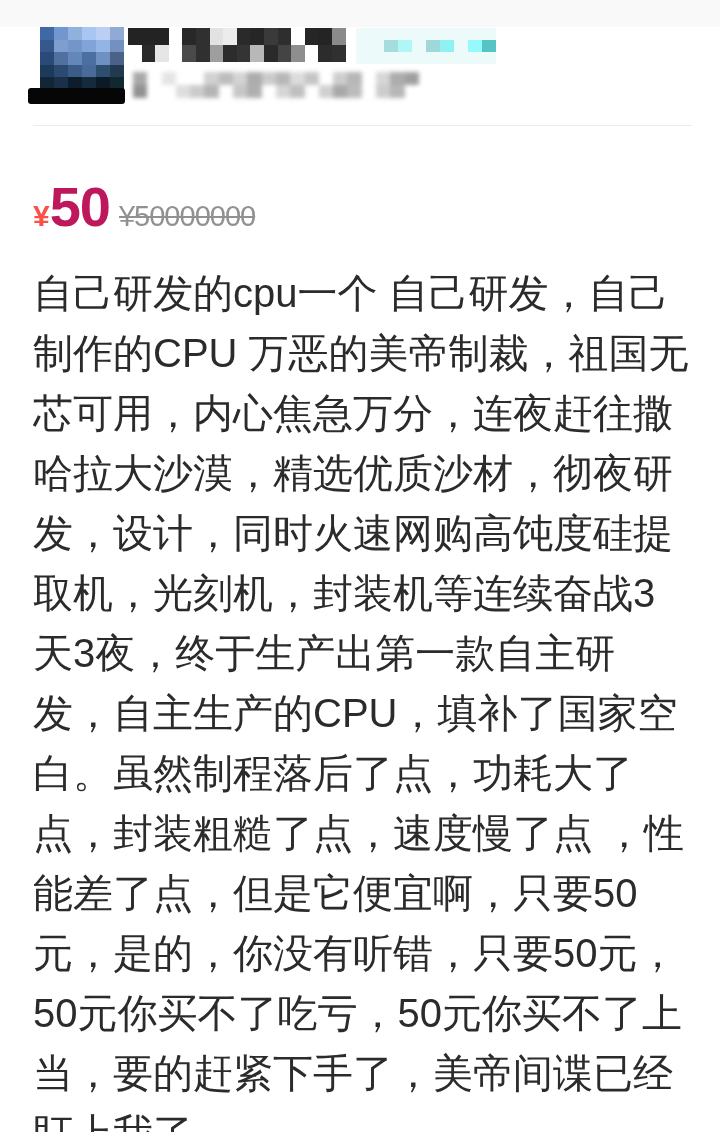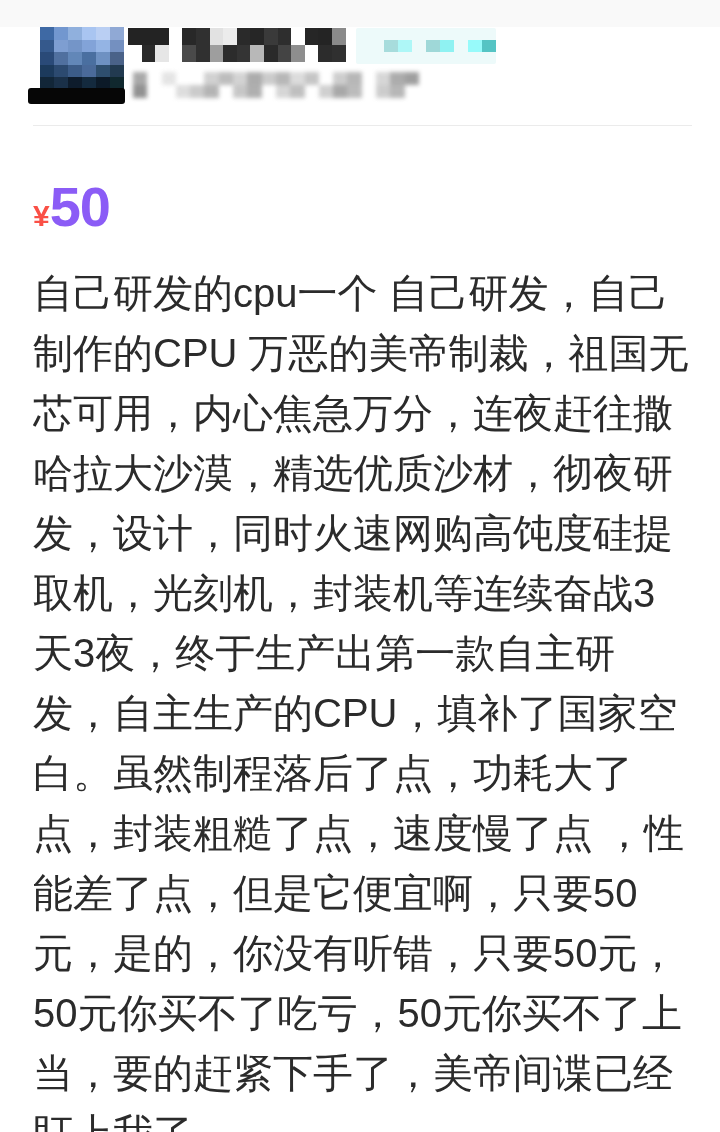--- a/index.html
+++ b/index.html
@@ -173,17 +173,18 @@
         <div style="background: rgb(196, 196, 196);"></div>
         <div style="background: rgb(171, 171, 171);"></div>
         <div></div>
       </div>
   </div>
 
   <div class="divider"></div>
 
   <div class="price-row">
     <span class="currency" style="color: rgb(250, 80, 70);">¥</span>
-    <span class="amount" style="color: #8b5cf6;">50</span>
+    <span class="amount" style="color: #be185d;">50</span>
+    <span class="original" style="color: rgb(145, 145, 145);">¥50000000</span>
   </div>
 
   <div class="description">自己研发的cpu一个 自己研发，自己制作的CPU 万恶的美帝制裁，祖国无芯可用，内心焦急万分，连夜赶往撒哈拉大沙漠，精选优质沙材，彻夜研发，设计，同时火速网购高饨度硅提取机，光刻机，封装机等连续奋战3天3夜，终于生产出第一款自主研发，自主生产的CPU，填补了国家空白。虽然制程落后了点，功耗大了点，封装粗糙了点，速度慢了点 ，性能差了点，但是它便宜啊，只要50元，是的，你没有听错，只要50元，50元你买不了吃亏，50元你买不了上当，要的赶紧下手了，美帝间谍已经盯上我了。</div>
 </div>
 
 </body></html>

